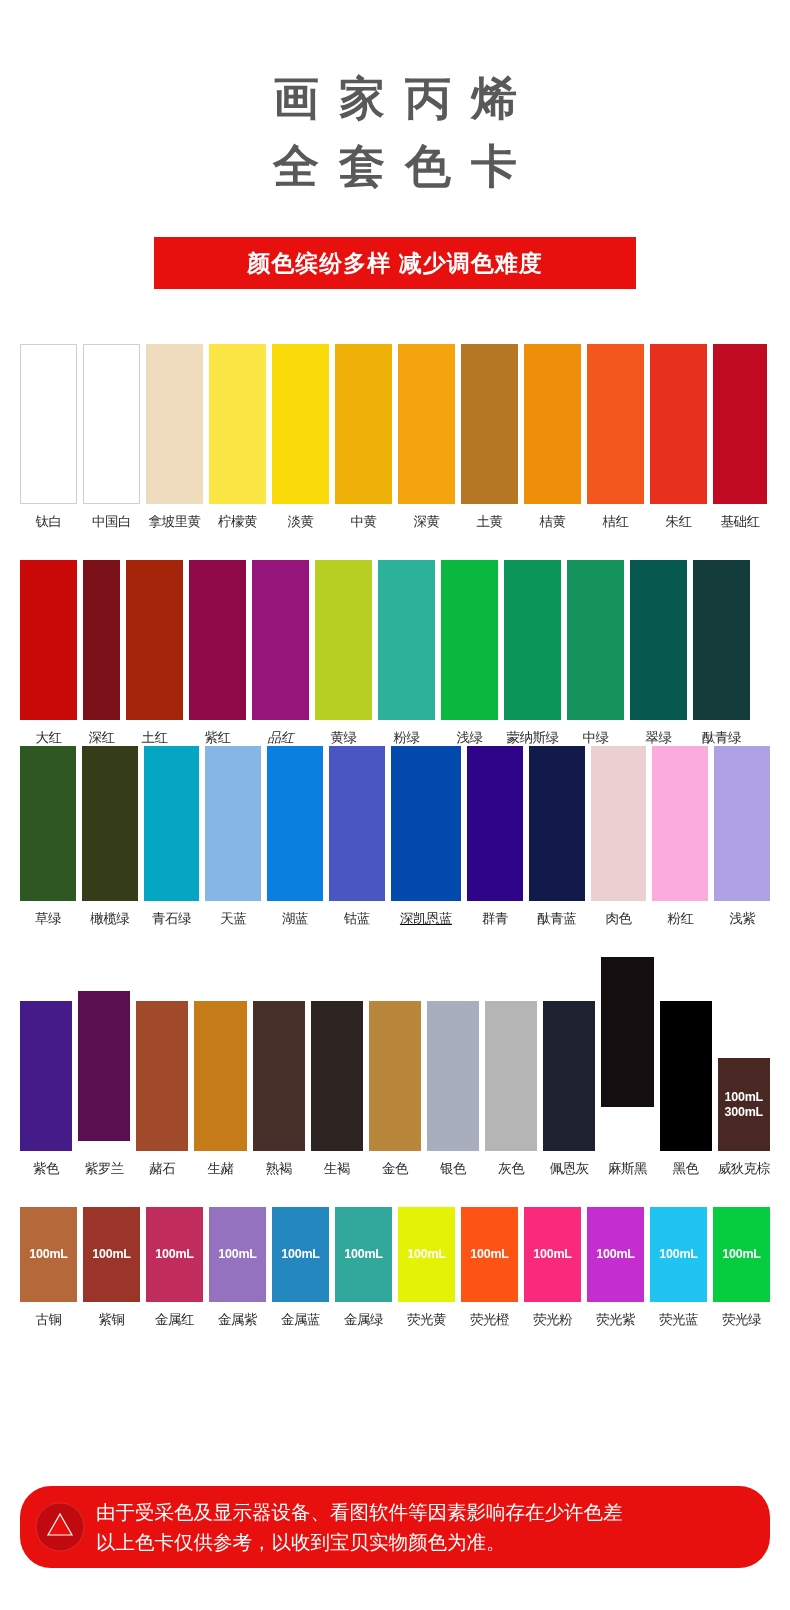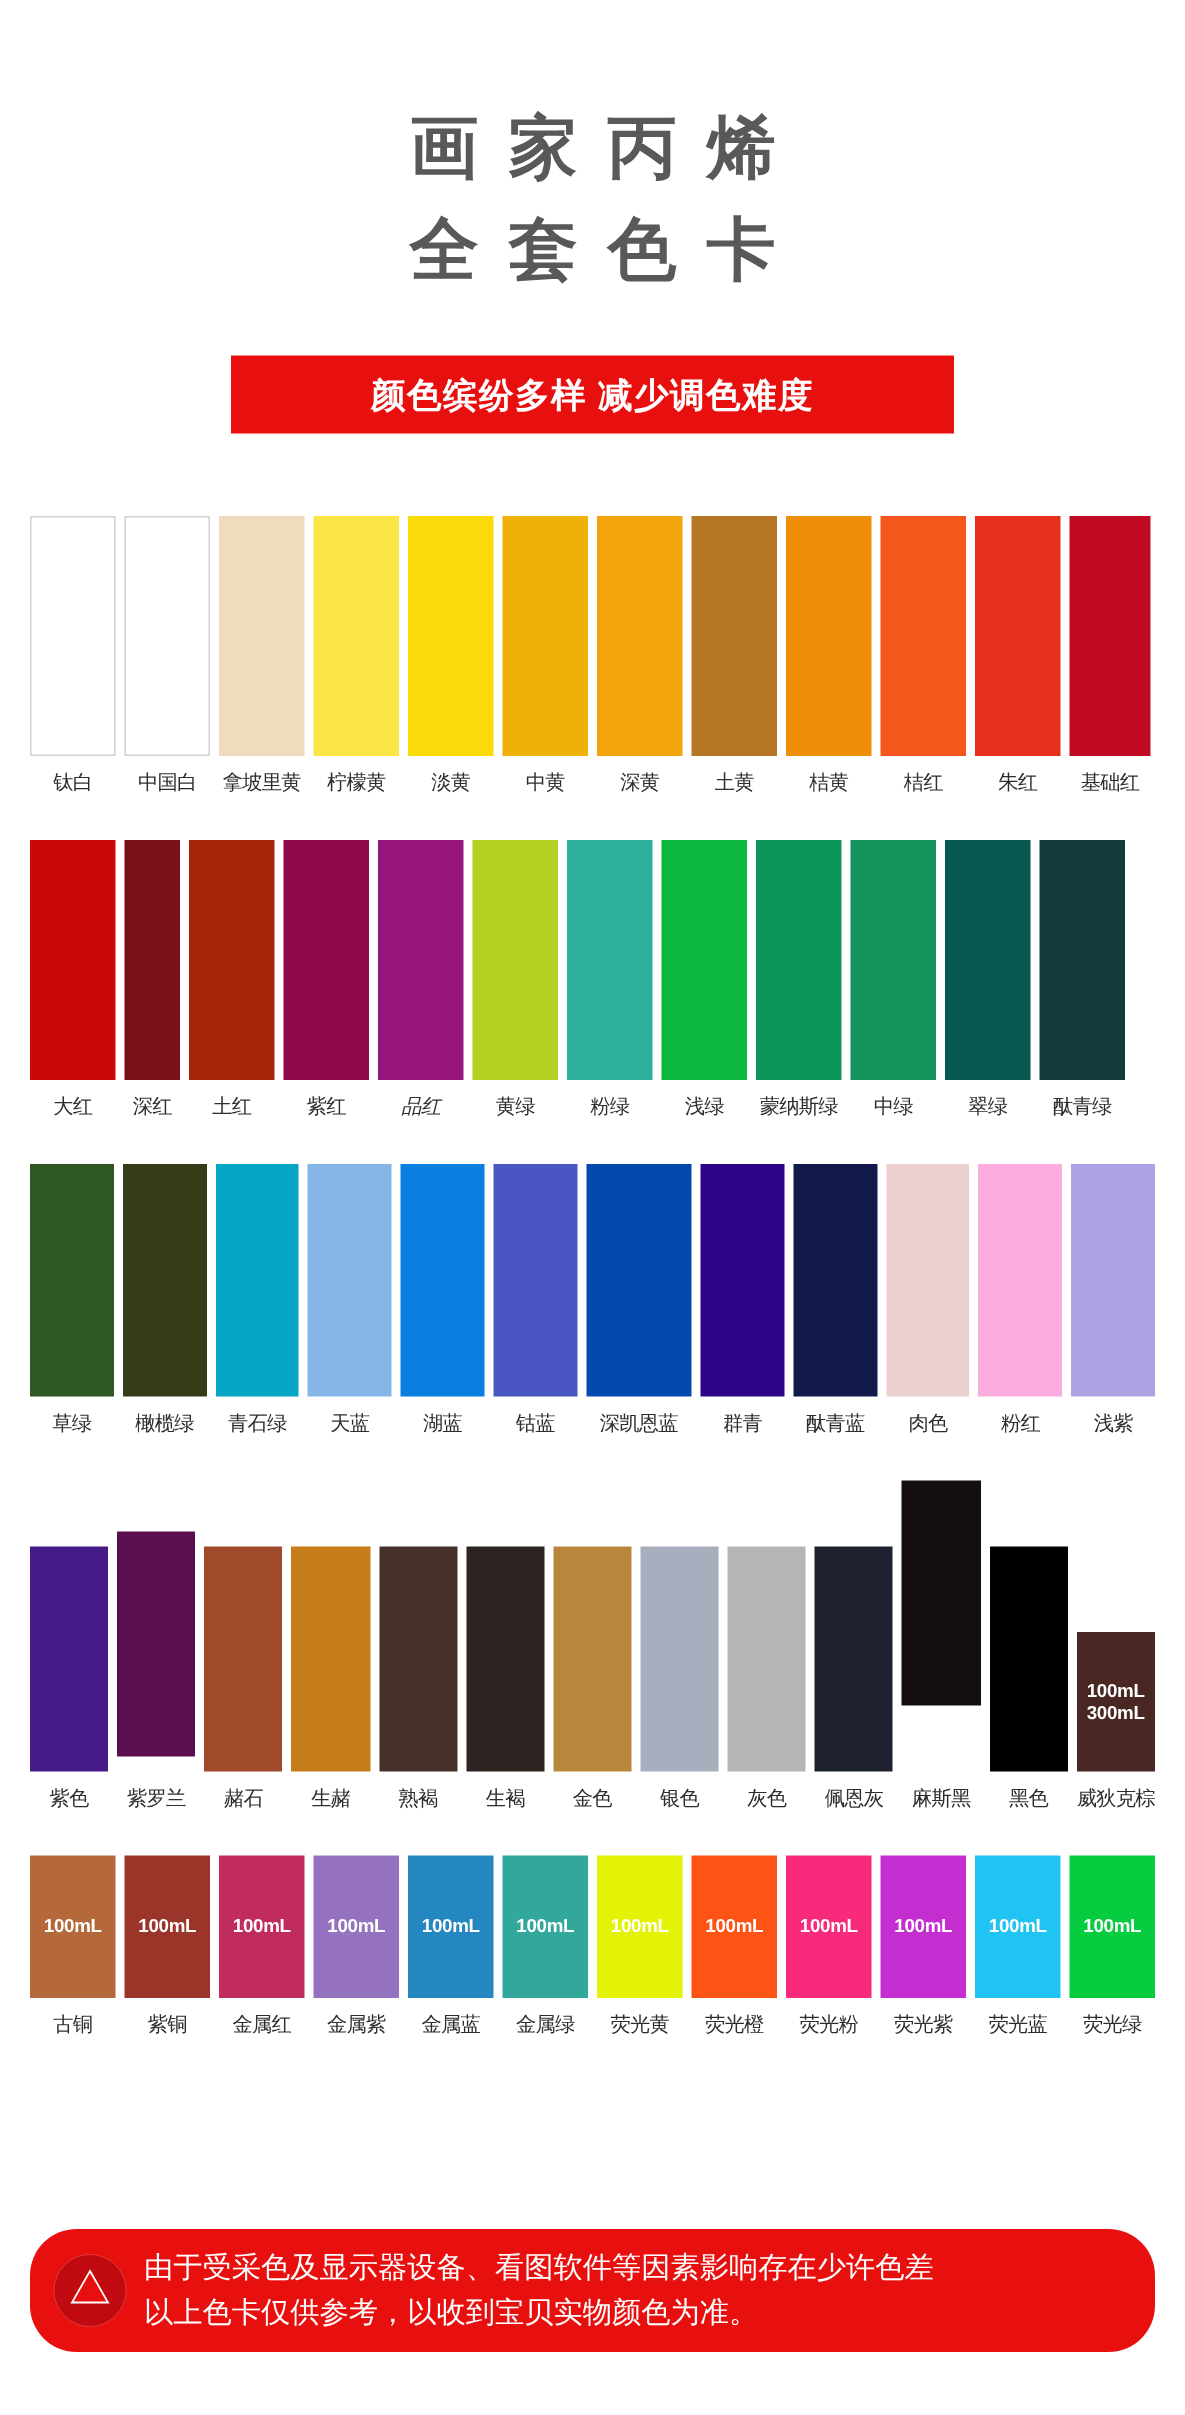--- a/index.html
+++ b/index.html
@@ -67,21 +67,21 @@
     color: #2d2d2d;
     line-height: 16px;
     margin-top: 10px;
     text-align: center;
     white-space: nowrap;
     letter-spacing: -0.5px;
   }
 
   
   .row-1 { margin-bottom: 30px; }
-  .row-2 { margin-bottom: 30px; }
+  .row-2 { }
   .row-3 { margin-bottom: 30px; }
   .row-4 { margin-bottom: 30px; }
   .row-5 { margin-bottom: 0; }
 
   
   .footer {
     position: absolute;
     left: 20px;
     right: 20px;
     bottom: 42px;
@@ -237,21 +237,21 @@
         <div class="label">天蓝</div>
       </div>
       <div class="cell" style="width: 57px; margin-right: 6px;">
         <div class="swatch" title="湖蓝" style="background: rgb(11, 127, 224); height: 155px;"></div>
         <div class="label">湖蓝</div>
       </div>
       <div class="cell" style="width: 57px; margin-right: 6px;">
         <div class="swatch" title="钴蓝" style="background: rgb(74, 86, 194); height: 155px;"></div>
         <div class="label">钴蓝</div>
       </div>
-      <div class="cell" style="width: 72px; margin-right: 6px;">
+      <div class="cell" style="width: 72px; margin-right: 6px; text-decoration: underline;">
         <div class="swatch" title="深凯恩蓝" style="background: rgb(4, 73, 173); height: 155px;"></div>
         <div class="label">深凯恩蓝</div>
       </div>
       <div class="cell" style="width: 57px; margin-right: 6px;">
         <div class="swatch" title="群青" style="background: rgb(46, 4, 137); height: 155px;"></div>
         <div class="label">群青</div>
       </div>
       <div class="cell" style="width: 57px; margin-right: 6px;">
         <div class="swatch" title="酞青蓝" style="background: rgb(17, 26, 75); height: 155px;"></div>
         <div class="label">酞青蓝</div>

